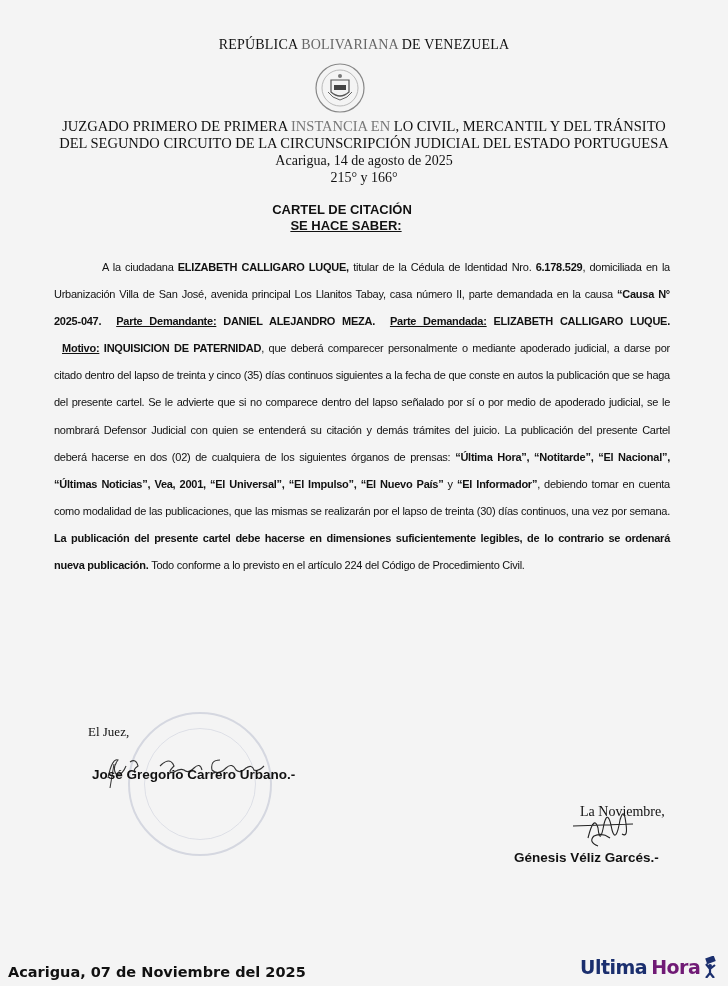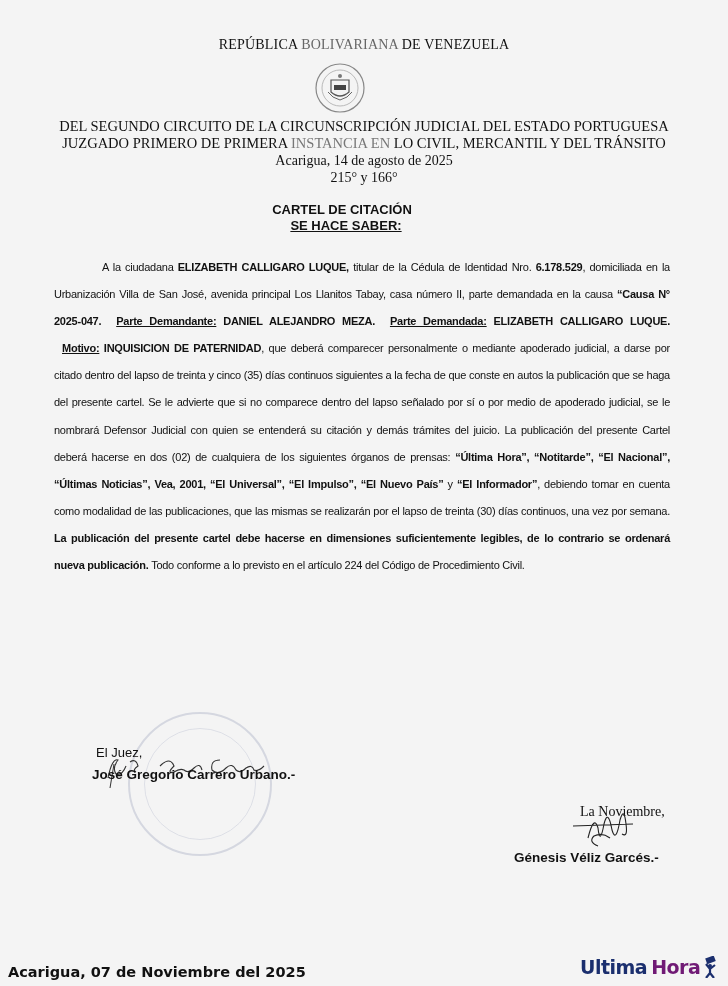--- a/index.html
+++ b/index.html
@@ -45,22 +45,22 @@
   .u { text-decoration: underline; padding-left: 8px; }
   .stamp-judge {
     position: absolute; left: 128px; top: 712px; width: 140px; height: 140px;
     border-radius: 50%; border: 2px solid #c8ccd8; opacity: 0.7;
   }
   .stamp-judge::after {
     content: ""; position: absolute; left: 14px; top: 14px; right: 14px; bottom: 14px;
     border-radius: 50%; border: 1px solid #d3d6e0;
   }
   .judge-label {
-    position: absolute; left: 96px; top: 724px;
-    font-family: Liberation Sans, sans-serif; font-size: 13px; margin-top: 21px;
+    position: absolute; left: 88px; top: 724px;
+    font-family: Liberation Serif, serif; font-size: 13px;
   }
   .judge-sig {
     position: absolute; left: 100px; top: 748px; width: 210px; height: 40px;
   }
   .judge-name {
     position: absolute; left: 92px; top: 767px;
     font-family: "Liberation Sans", sans-serif; font-weight: bold; font-size: 13.5px;
   }
   .sec-label {
     position: absolute; left: 580px; top: 804px;
@@ -102,22 +102,22 @@
   <svg class="seal" viewBox="0 0 52 52">
     <circle cx="26" cy="26" r="24" fill="none" stroke="#888" stroke-width="1.2"></circle>
     <circle cx="26" cy="26" r="18" fill="none" stroke="#aaa" stroke-width="0.8"></circle>
     <path d="M17 18 h18 v12 q-9 8 -18 0 z" fill="none" stroke="#555" stroke-width="1.2"></path>
     <rect x="20" y="23" width="12" height="5" fill="#444"></rect>
     <path d="M14 30 q4 6 12 8 q8 -2 12 -8" fill="none" stroke="#666" stroke-width="1"></path>
     <circle cx="26" cy="14" r="2" fill="#777"></circle>
   </svg>
 
   <div class="court center">
+    <div><span>JUZGADO PRIMERO DE PRIMERA </span><span class="light">INSTANCIA EN</span><span> LO CIVIL, MERCANTIL Y DEL TRÁNSITO</span></div>
     <div>DEL SEGUNDO CIRCUITO DE LA CIRCUNSCRIPCIÓN JUDICIAL DEL ESTADO PORTUGUESA</div>
-    <div><span>JUZGADO PRIMERO DE PRIMERA </span><span class="light">INSTANCIA EN</span><span> LO CIVIL, MERCANTIL Y DEL TRÁNSITO</span></div>
     <div class="date">Acarigua, 14 de agosto de 2025</div>
     <div class="date">215° y 166°</div>
   </div>
 
   <div class="title center">
     <div>CARTEL DE CITACIÓN</div>
     <div class="u">SE HACE SABER:</div>
   </div>
 
   <div class="body-text">

